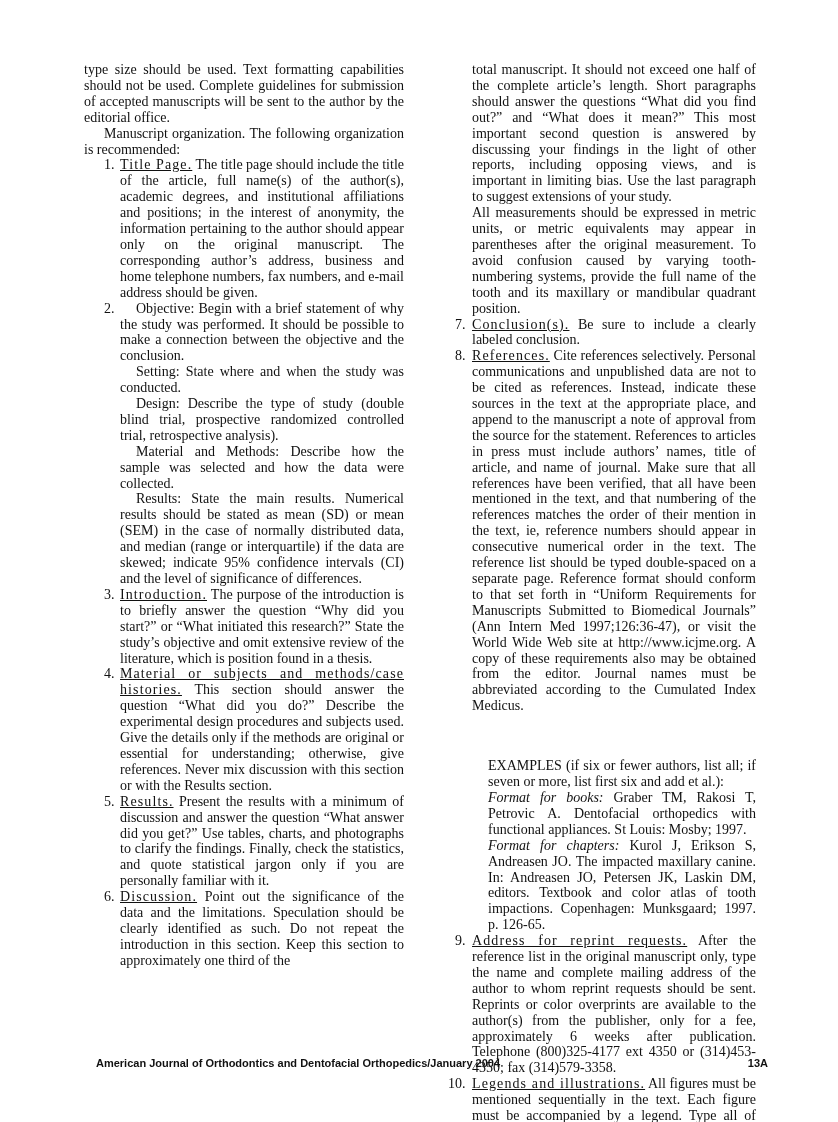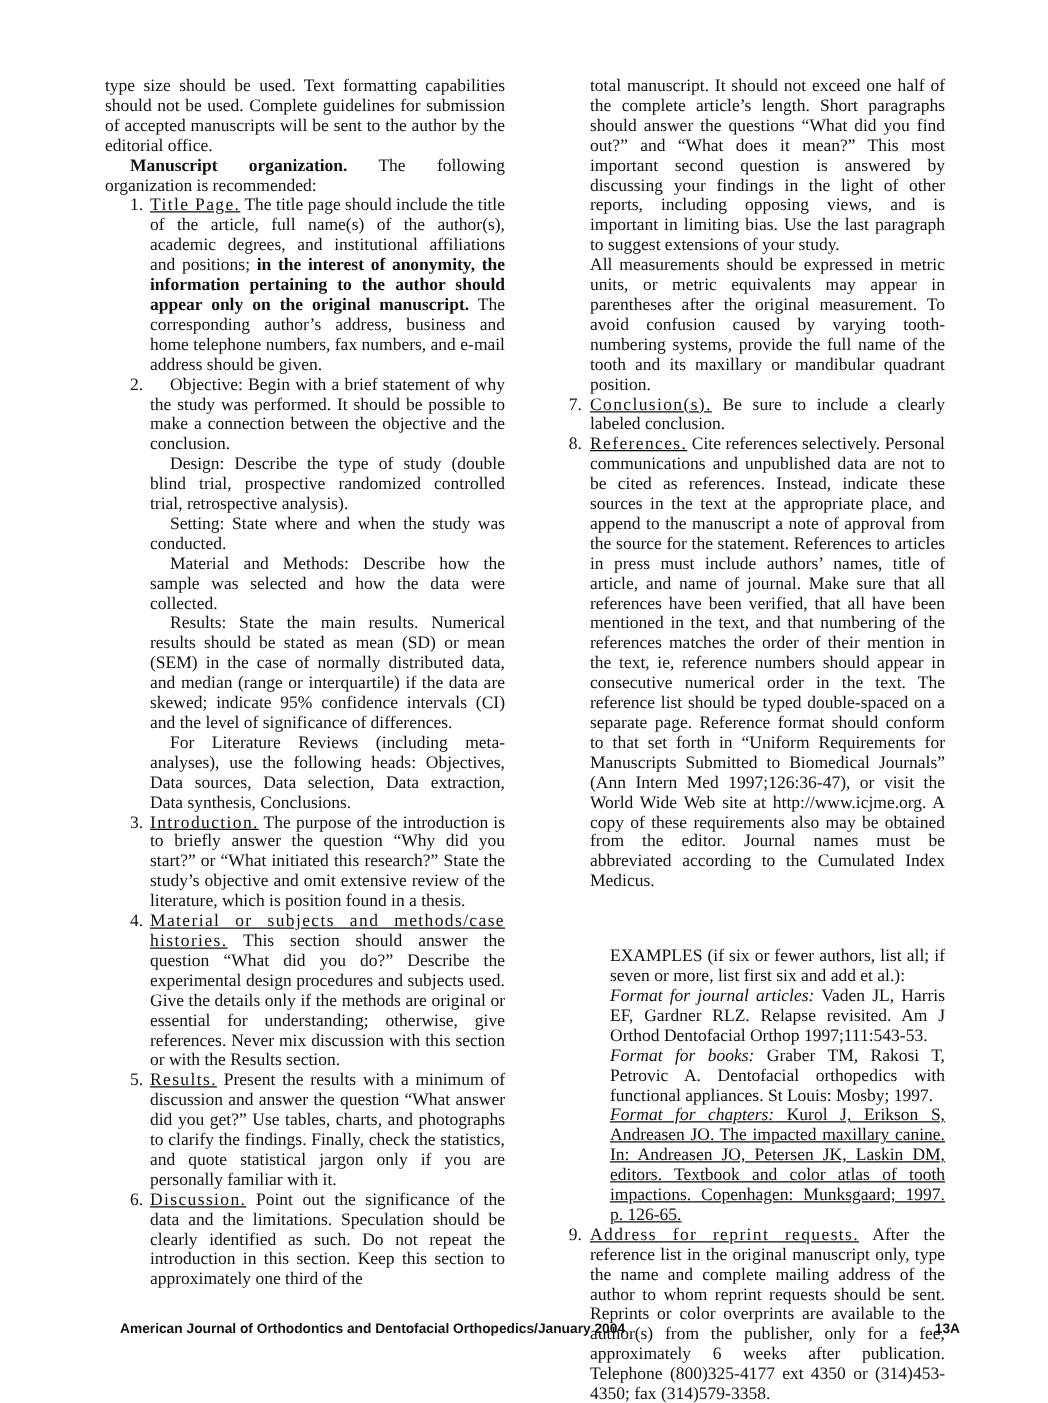--- a/index.html
+++ b/index.html
@@ -17,21 +17,21 @@
     .col p { margin: 0; }
     .indent { text-indent: 20px; }
     .col-right .sub-r { padding-left: 16px; }
     ol.items { list-style: none; margin: 0; padding: 0; }
     ol.items li { position: relative; padding-left: 36px; }
     .col-right ol.items li { padding-left: 0; }
     .num { position: absolute; left: 20px; top: 0; }
     .col-right .num { left: -17px; }
     .col-right .num.two { left: -24px; }
     .head { letter-spacing: 1.1px; text-decoration: underline; }
-    .bold { font-weight: bold; }
+    .bold { font-weight: normal; }
     .ital { font-style: italic; }
     .li-p { margin: 0; }
     .li-sub { text-indent: 16px; margin: 0; }
     .footer {
       position: absolute;
       left: 96px;
       top: 1045px;
       width: 672px;
       font-family: "Liberation Sans", sans-serif;
       font-weight: bold;
@@ -49,25 +49,24 @@
   <p class="indent"><span class="bold">Manuscript organization.</span><span> The following organization is recommended:</span></p>
 
   <ol class="items">
     <li>
       <span class="num">1.</span>
       <p class="li-p"><span class="head">Title Page.</span><span> The title page should include the title of the article, full name(s) of the author(s), academic degrees, and institutional affiliations and positions; </span><span class="bold">in the interest of anonymity, the information pertaining to the author should appear only on the original manuscript.</span><span> The corresponding author’s address, business and home telephone numbers, fax numbers, and e-mail address should be given.</span></p>
     </li>
     <li>
       <span class="num">2.</span>
       <p class="li-sub">Objective: Begin with a brief statement of why the study was performed. It should be possible to make a connection between the objective and the conclusion.</p>
+      <p class="li-sub">Setting: State where and when the study was conducted.</p>
       <p class="li-sub">Design: Describe the type of study (double blind trial, prospective randomized controlled trial, retrospective analysis).</p>
-      <p class="li-sub">Setting: State where and when the study was conducted.</p>
       <p class="li-sub">Material and Methods: Describe how the sample was selected and how the data were collected.</p>
       <p class="li-sub">Results: State the main results. Numerical results should be stated as mean (SD) or mean (SEM) in the case of normally distributed data, and median (range or interquartile) if the data are skewed; indicate 95% confidence intervals (CI) and the level of significance of differences.</p>
-      <p class="li-sub">For Literature Reviews (including meta-analyses), use the following heads: Objectives, Data sources, Data selection, Data extraction, Data synthesis, Conclusions.</p>
     </li>
     <li>
       <span class="num">3.</span>
       <p class="li-p"><span class="head">Introduction.</span><span> The purpose of the introduction is to briefly answer the question “Why did you start?” or “What initiated this research?” State the study’s objective and omit extensive review of the literature, which is position found in a thesis.</span></p>
     </li>
     <li>
       <span class="num">4.</span>
       <p class="li-p"><span class="head">Material or subjects and methods/case histories.</span><span> This section should answer the question “What did you do?” Describe the experimental design procedures and subjects used. Give the details only if the methods are original or essential for understanding; otherwise, give references. Never mix discussion with this section or with the Results section.</span></p>
     </li>
     <li>
@@ -87,23 +86,22 @@
 
   <ol class="items">
     <li>
       <span class="num">7.</span>
       <p class="li-p"><span class="head">Conclusion(s).</span><span> Be sure to include a clearly labeled conclusion.</span></p>
     </li>
     <li>
       <span class="num">8.</span>
       <p class="li-p"><span class="head">References.</span><span> Cite references selectively. Personal communications and unpublished data are not to be cited as references. Instead, indicate these sources in the text at the appropriate place, and append to the manuscript a note of approval from the source for the statement. References to articles in press must include authors’ names, title of article, and name of journal. Make sure that all references have been verified, that all have been mentioned in the text, and that numbering of the references matches the order of their mention in the text, ie, reference numbers should appear in consecutive numerical order in the text. The reference list should be typed double-spaced on a separate page. Reference format should conform to that set forth in “Uniform Requirements for Manuscripts Submitted to Biomedical Journals” (Ann Intern Med 1997;126:36-47), or visit the World Wide Web site at http://www.icjme.org. A copy of these requirements also may be obtained from the editor. Journal names must be abbreviated according to the Cumulated Index Medicus.</span></p>
       <p class="sub-r" style="text-indent:0; padding-left:16px;margin-top:44px;">EXAMPLES (if six or fewer authors, list all; if seven or more, list first six and add et al.):</p>
-      <p class="sub-r" style="padding-left:16px;"><span class="ital">Format for journal articles:</span><span> Vaden JL, Harris EF, Gardner RLZ. Relapse revisited. Am J Orthod Dentofacial Orthop 1997;111:543-53.</span></p>
       <p class="sub-r" style="padding-left:16px;"><span class="ital">Format for books:</span><span> Graber TM, Rakosi T, Petrovic A. Dentofacial orthopedics with functional appliances. St Louis: Mosby; 1997.</span></p>
-      <p class="sub-r" style="padding-left:16px;text-decoration:underline;"><span class="ital">Format for chapters:</span><span> Kurol J, Erikson S, Andreasen JO. The impacted maxillary canine. In: Andreasen JO, Petersen JK, Laskin DM, editors. Textbook and color atlas of tooth impactions. Copenhagen: Munksgaard; 1997. p. 126-65.</span></p>
+      <p class="sub-r" style="padding-left:16px;"><span class="ital">Format for chapters:</span><span> Kurol J, Erikson S, Andreasen JO. The impacted maxillary canine. In: Andreasen JO, Petersen JK, Laskin DM, editors. Textbook and color atlas of tooth impactions. Copenhagen: Munksgaard; 1997. p. 126-65.</span></p>
     </li>
     <li>
       <span class="num">9.</span>
       <p class="li-p"><span class="head">Address for reprint requests.</span><span> After the reference list in the original manuscript only, type the name and complete mailing address of the author to whom reprint requests should be sent. Reprints or color overprints are available to the author(s) from the publisher, only for a fee, approximately 6 weeks after publication. Telephone (800)325-4177 ext 4350 or (314)453-4350; fax (314)579-3358.</span></p>
     </li>
     <li>
       <span class="num two">10.</span>
       <p class="li-p"><span class="head">Legends and illustrations.</span><span> All figures must be mentioned sequentially in the text. Each figure must be accompanied by a legend. Type all of these together</span></p>
     </li>
   </ol>

